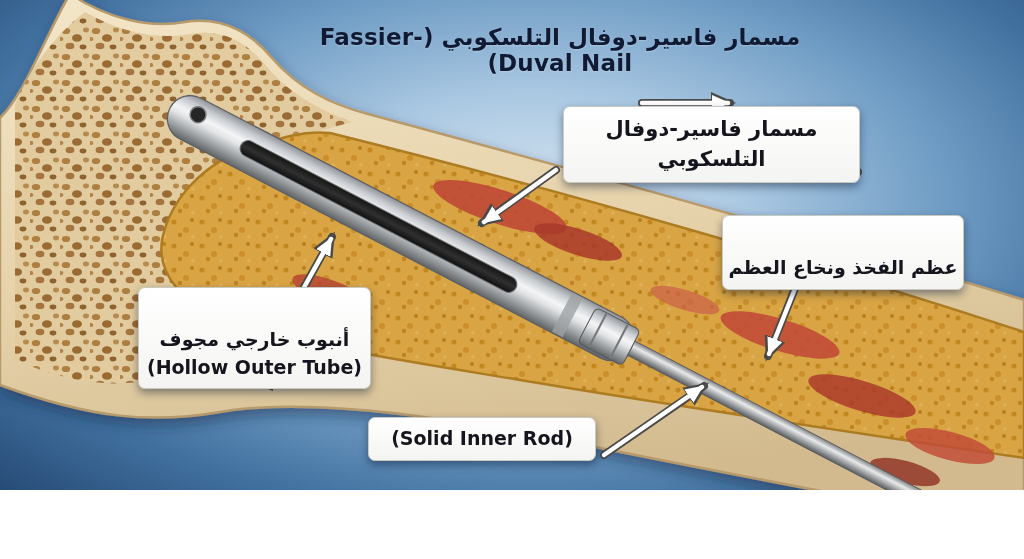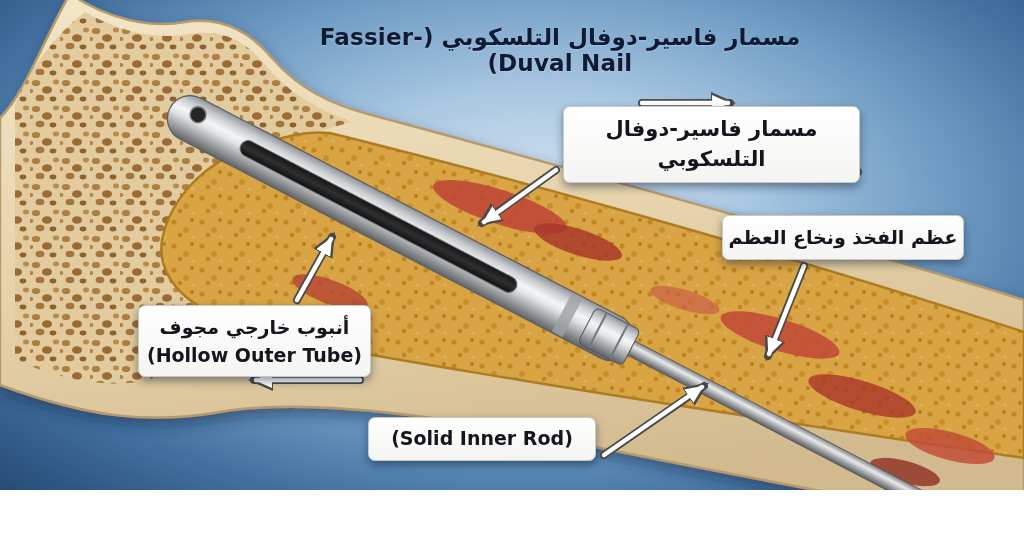--- a/index.html
+++ b/index.html
@@ -16,21 +16,21 @@
   }
   .callout{
     position:absolute;box-sizing:border-box;
     background:linear-gradient(180deg,#ffffff 0%,#f4f4f2 100%);
     border:1px solid #c9c9c4;border-radius:7px;
     box-shadow:0 4px 9px rgba(10,25,50,.45);
     padding:7px 4px;text-align:center;color:#15151d;
   }
   .callout .ar{font-weight:bold;}
   .callout .big{font-size:21px;line-height:1.45;}
-  .callout .mid{font-size:19px;line-height:1.5;}
+  .callout .mid{font-size:19px;line-height:1.5;margin-top:30px;}
   .callout .en{font-size:19px;font-weight:bold;line-height:1.45;}
 </style>
 </head>
 <body>
 
 <div class="stage">
 
   <svg width="1024" height="559" viewBox="0 0 1024 559">
     <defs>
       <linearGradient id="corticalG" x1="0" y1="0" x2="0.25" y2="1">
@@ -180,21 +180,21 @@
   <div class="page-title" dir="rtl">مسمار فاسير-دوفال التلسكوبي (Fassier-Duval Nail)</div>
 
   <div class="callout" style="left:563px;top:106px;width:297px">
     <div class="ar big" dir="rtl">مسمار فاسير-دوفال التلسكوبي</div>
   </div>
 
   <div class="callout" style="left:722px;top:215px;width:242px">
     <div class="ar mid" dir="rtl">عظم الفخذ ونخاع العظم</div>
   </div>
 
-  <div class="callout" style="left:138px;top:305px;width:233px">
+  <div class="callout" style="left:138px;top:287px;width:233px">
     <div class="ar mid" dir="rtl">أنبوب خارجي مجوف</div>
     <div class="en">(Hollow Outer Tube)</div>
   </div>
 
   <div class="callout" style="left:368px;top:417px;width:228px">
     <div class="en">(Solid Inner Rod)</div>
   </div>
 
 </div>
 

